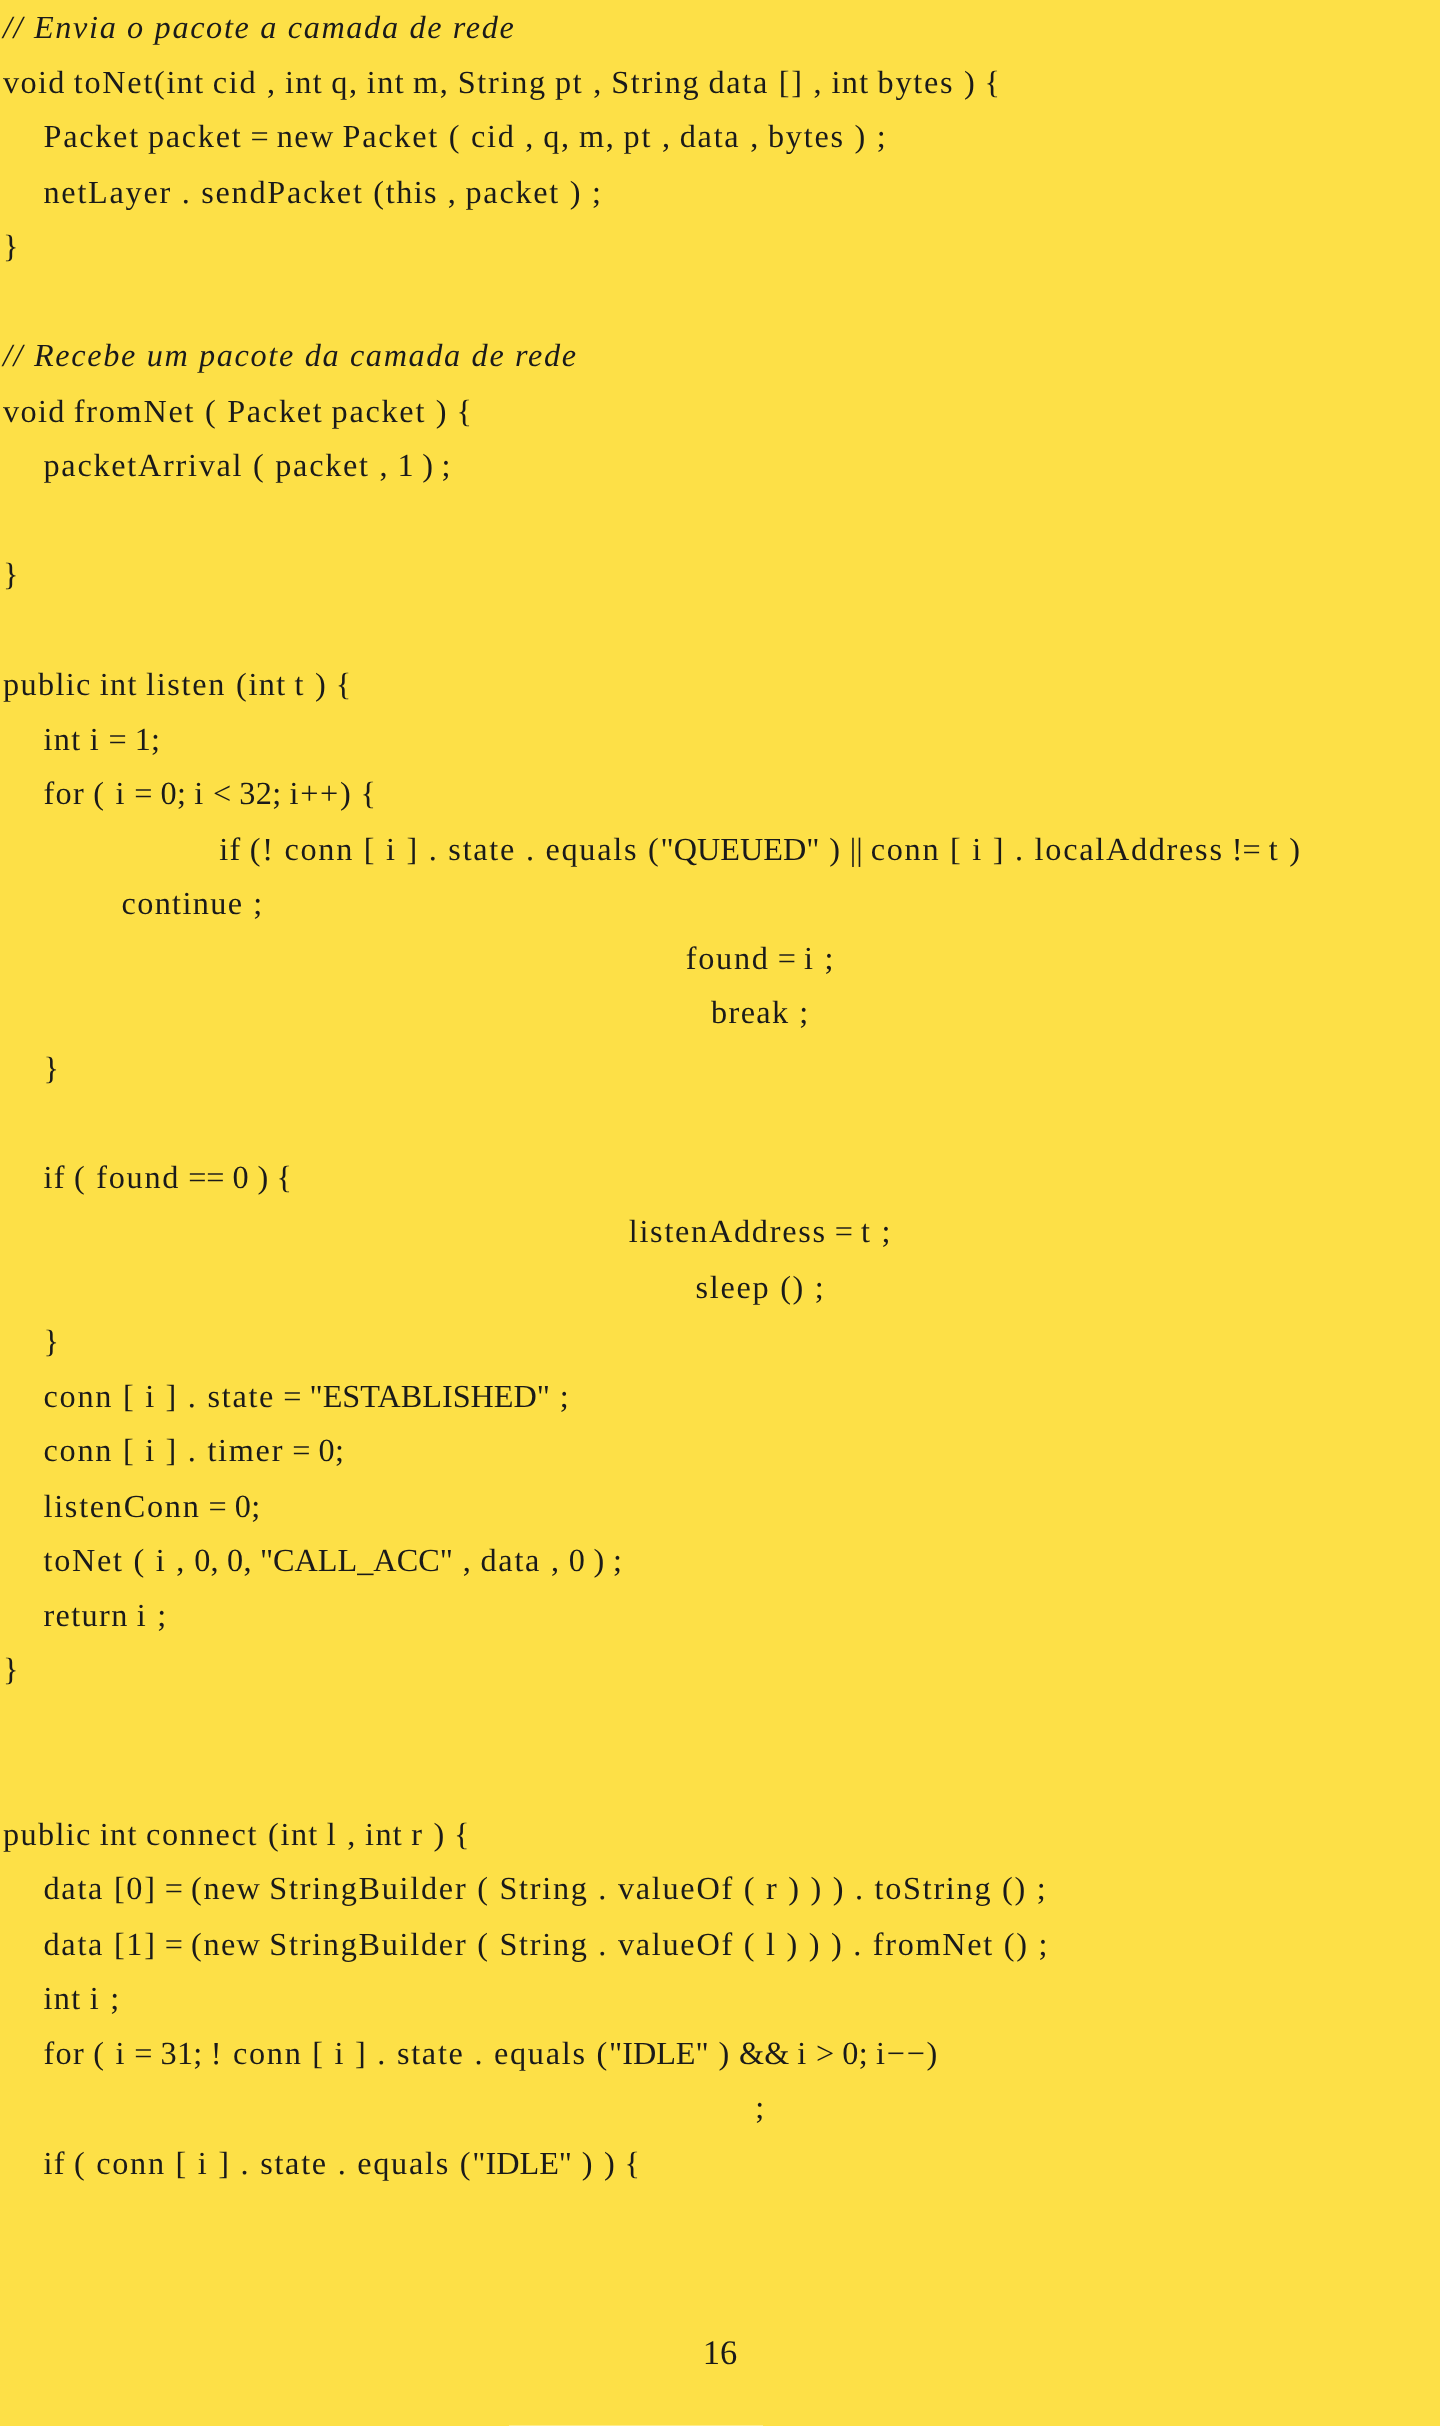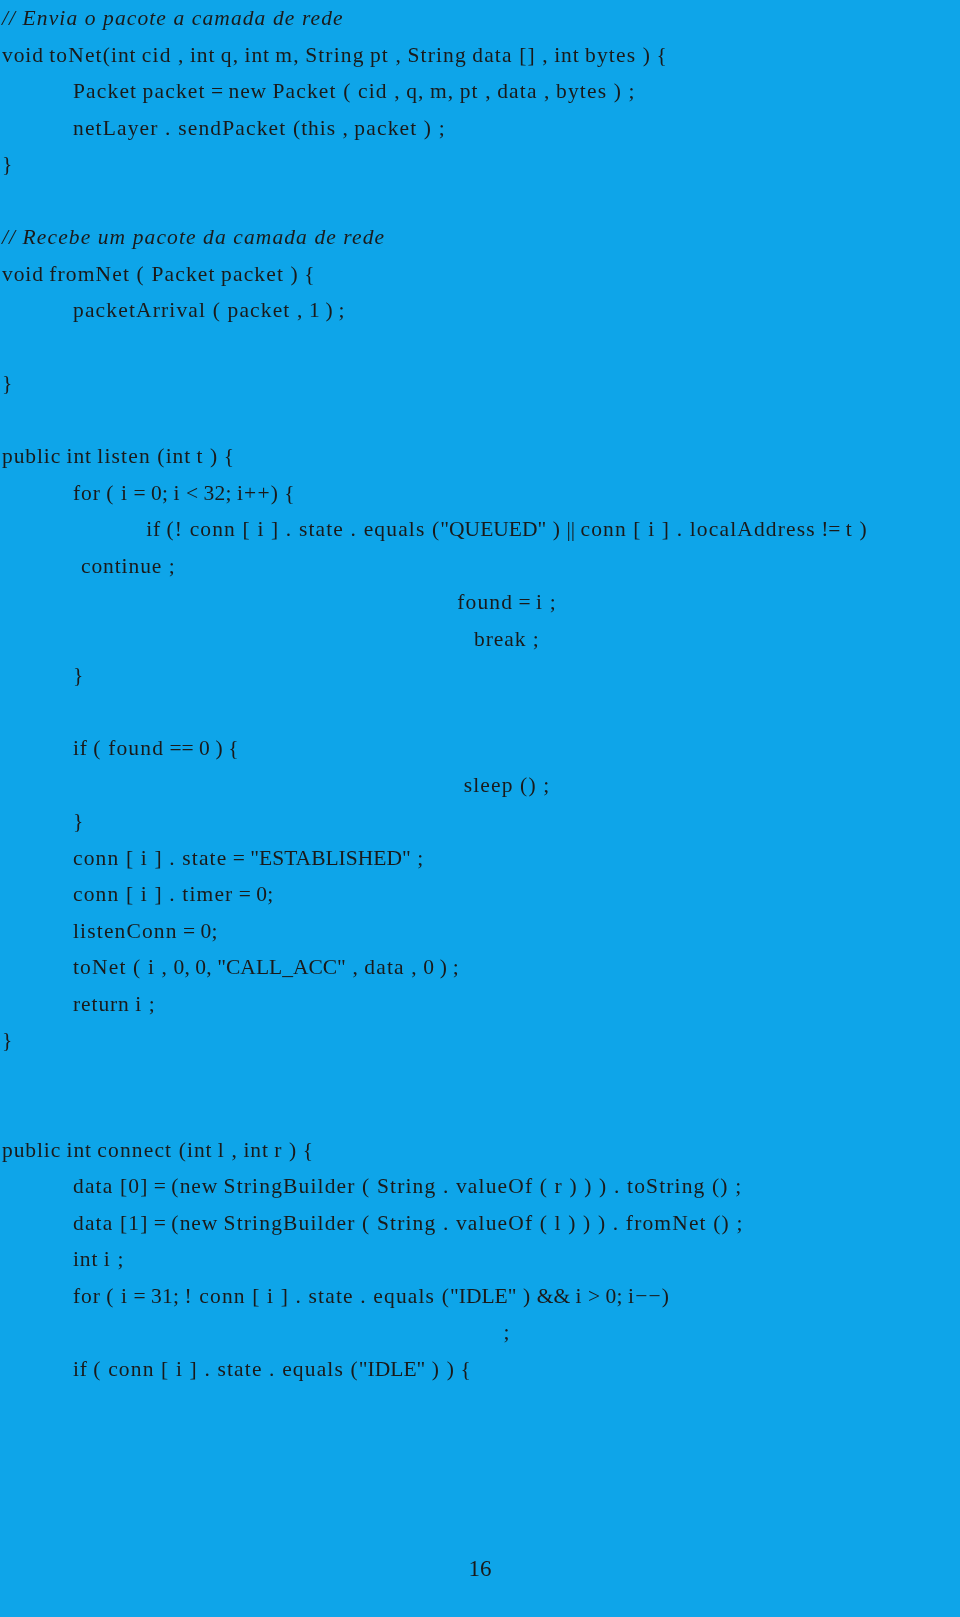--- a/index.html
+++ b/index.html
@@ -14,42 +14,42 @@
     overflow: hidden;
     font-family: "Liberation Serif", "DejaVu Serif", serif;
     color: #1a1a1a;
     -webkit-font-smoothing: antialiased;
   }
 
   #page {
     position: relative;
     width: 960px;
     height: 1617px;
-    background: #0ea5e9;
+    background: #fde047;
   }
 
   #listing {
     position: absolute;
     left: 0px;
     top: 0px;
     width: 960px;
   }
 
   .ln {
     position: relative;
     height: 36.5px;
     line-height: 36.5px;
     white-space: nowrap;
     font-size: 21.5px;
     letter-spacing: 0px;
   }
 
   
   .i0 { padding-left: 2px; }
-  .i1 { padding-left: 29px; margin-left: 44px; }
+  .i1 { padding-left: 29px; }
   .i2 { padding-left: 54px; text-align: center; }
   .i3 { padding-left: 81px; }
 
   
   .kw {
     font-weight: normal;
     letter-spacing: 0.9px;
     font-family: "Liberation Serif", "DejaVu Serif", serif;
   }
   .id {
@@ -94,28 +94,30 @@
       <div class="ln i1"><span class="id">netLayer . sendPacket (</span><span class="kw">this</span><span class="id"> ,</span><span class="sp"> </span><span class="id">packet ) ;</span></div>
       <div class="ln i0"><span class="op">}</span></div>
       <div class="ln i0">&nbsp;</div>
       <div class="ln i0"><span class="cmt">// Recebe um pacote da camada de rede</span></div>
       <div class="ln i0"><span class="kw">void</span><span class="sp"> </span><span class="id">fromNet ( Packet</span><span class="sp"> </span><span class="id">packet )</span><span class="sp"> </span><span class="op">{</span></div>
       <div class="ln i1"><span class="id">packetArrival ( packet ,</span><span class="sp"> </span><span class="num">1 ) ;</span></div>
       <div class="ln i0">&nbsp;</div>
       <div class="ln i0"><span class="op">}</span></div>
       <div class="ln i0">&nbsp;</div>
       <div class="ln i0"><span class="kw">public</span><span class="sp"> </span><span class="kw">int</span><span class="sp"> </span><span class="id">listen (</span><span class="kw">int</span><span class="sp"> </span><span class="id">t )</span><span class="sp"> </span><span class="op">{</span></div>
+      <div class="ln i1"><span class="kw">int</span><span class="sp"> </span><span class="id">i</span><span class="sp"> </span><span class="op">=</span><span class="sp"> </span><span class="num">1;</span></div>
       <div class="ln i1"><span class="kw">for</span><span class="sp"> </span><span class="id">( i</span><span class="sp"> </span><span class="op">=</span><span class="sp"> </span><span class="num">0;</span><span class="sp"> </span><span class="id">i</span><span class="sp"> </span><span class="op">&lt;</span><span class="sp"> </span><span class="num">32;</span><span class="sp"> </span><span class="id">i++)</span><span class="sp"> </span><span class="op">{</span></div>
       <div class="ln i2"><span class="kw">if</span><span class="sp"> </span><span class="id">(! conn [ i ] . state . equals (</span><span class="str">"QUEUED"</span><span class="id"> )</span><span class="sp"> </span><span class="op">||</span><span class="sp"> </span><span class="id">conn [ i ] . localAddress</span><span class="sp"> </span><span class="op">!=</span><span class="sp"> </span><span class="id">t )</span></div>
       <div class="ln i3"><span class="kw">continue</span><span class="id"> ;</span></div>
       <div class="ln i2"><span class="id">found</span><span class="sp"> </span><span class="op">=</span><span class="sp"> </span><span class="id">i ;</span></div>
       <div class="ln i2"><span class="kw">break</span><span class="id"> ;</span></div>
       <div class="ln i1"><span class="op">}</span></div>
       <div class="ln i0">&nbsp;</div>
       <div class="ln i1"><span class="kw">if</span><span class="sp"> </span><span class="id">( found</span><span class="sp"> </span><span class="op">==</span><span class="sp"> </span><span class="num">0 )</span><span class="sp"> </span><span class="op">{</span></div>
+      <div class="ln i2"><span class="id">listenAddress</span><span class="sp"> </span><span class="op">=</span><span class="sp"> </span><span class="id">t ;</span></div>
       <div class="ln i2"><span class="id">sleep () ;</span></div>
       <div class="ln i1"><span class="op">}</span></div>
       <div class="ln i1"><span class="id">conn [ i ] . state</span><span class="sp"> </span><span class="op">=</span><span class="sp"> </span><span class="str">"ESTABLISHED"</span><span class="id"> ;</span></div>
       <div class="ln i1"><span class="id">conn [ i ] . timer</span><span class="sp"> </span><span class="op">=</span><span class="sp"> </span><span class="num">0;</span></div>
       <div class="ln i1"><span class="id">listenConn</span><span class="sp"> </span><span class="op">=</span><span class="sp"> </span><span class="num">0;</span></div>
       <div class="ln i1"><span class="id">toNet ( i ,</span><span class="sp"> </span><span class="num">0,</span><span class="sp"> </span><span class="num">0,</span><span class="sp"> </span><span class="str">"CALL_ACC"</span><span class="id"> ,</span><span class="sp"> </span><span class="id">data ,</span><span class="sp"> </span><span class="num">0 ) ;</span></div>
       <div class="ln i1"><span class="kw">return</span><span class="sp"> </span><span class="id">i ;</span></div>
       <div class="ln i0"><span class="op">}</span></div>
       <div class="ln i0">&nbsp;</div>
       <div class="ln i0">&nbsp;</div>

